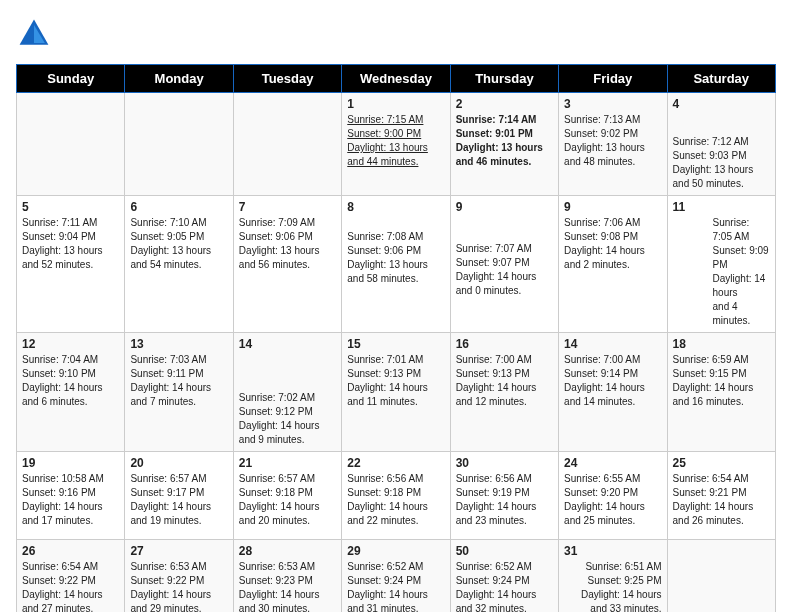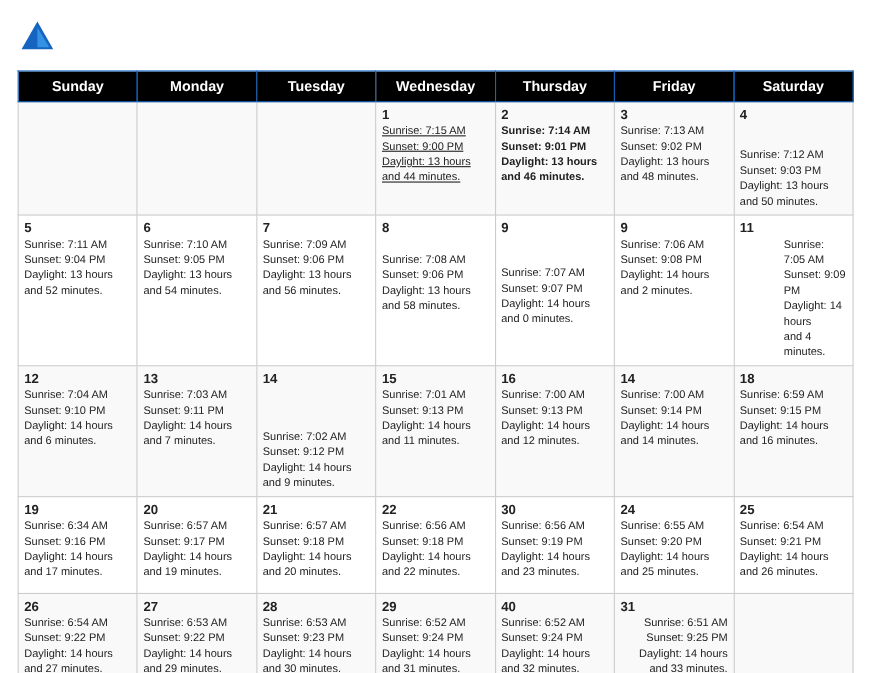--- a/index.html
+++ b/index.html
@@ -247,21 +247,21 @@
           <div class="day-number">18</div>
           <div class="cell-info" style="white-space: pre-line;">Sunrise: 6:59 AM
 Sunset: 9:15 PM
 Daylight: 14 hours
 and 16 minutes.</div>
         </td>
       </tr>
       <tr>
         <td>
           <div class="day-number">19</div>
-          <div class="cell-info" style="white-space: pre-line;">Sunrise: 6:34 AM
+          <div class="cell-info" style="white-space: pre-line;">Sunrise: 10:58 AM
 Sunset: 9:16 PM
 Daylight: 14 hours
 and 17 minutes.</div>
         </td>
         <td>
           <div class="day-number">20</div>
           <div class="cell-info" style="white-space: pre-line;">Sunrise: 6:57 AM
 Sunset: 9:17 PM
 Daylight: 14 hours
 and 19 minutes.</div>
@@ -325,21 +325,21 @@
 and 30 minutes.</div>
         </td>
         <td>
           <div class="day-number">29</div>
           <div class="cell-info" style="white-space: pre-line;">Sunrise: 6:52 AM
 Sunset: 9:24 PM
 Daylight: 14 hours
 and 31 minutes.</div>
         </td>
         <td>
-          <div class="day-number">40</div>
+          <div class="day-number">50</div>
           <div class="cell-info" style="white-space: pre-line;">Sunrise: 6:52 AM
 Sunset: 9:24 PM
 Daylight: 14 hours
 and 32 minutes.</div>
         </td>
         <td>
           <div class="day-number">31</div>
           <div class="cell-info" style="white-space: pre-line; text-align: right;">Sunrise: 6:51 AM
 Sunset: 9:25 PM
 Daylight: 14 hours

